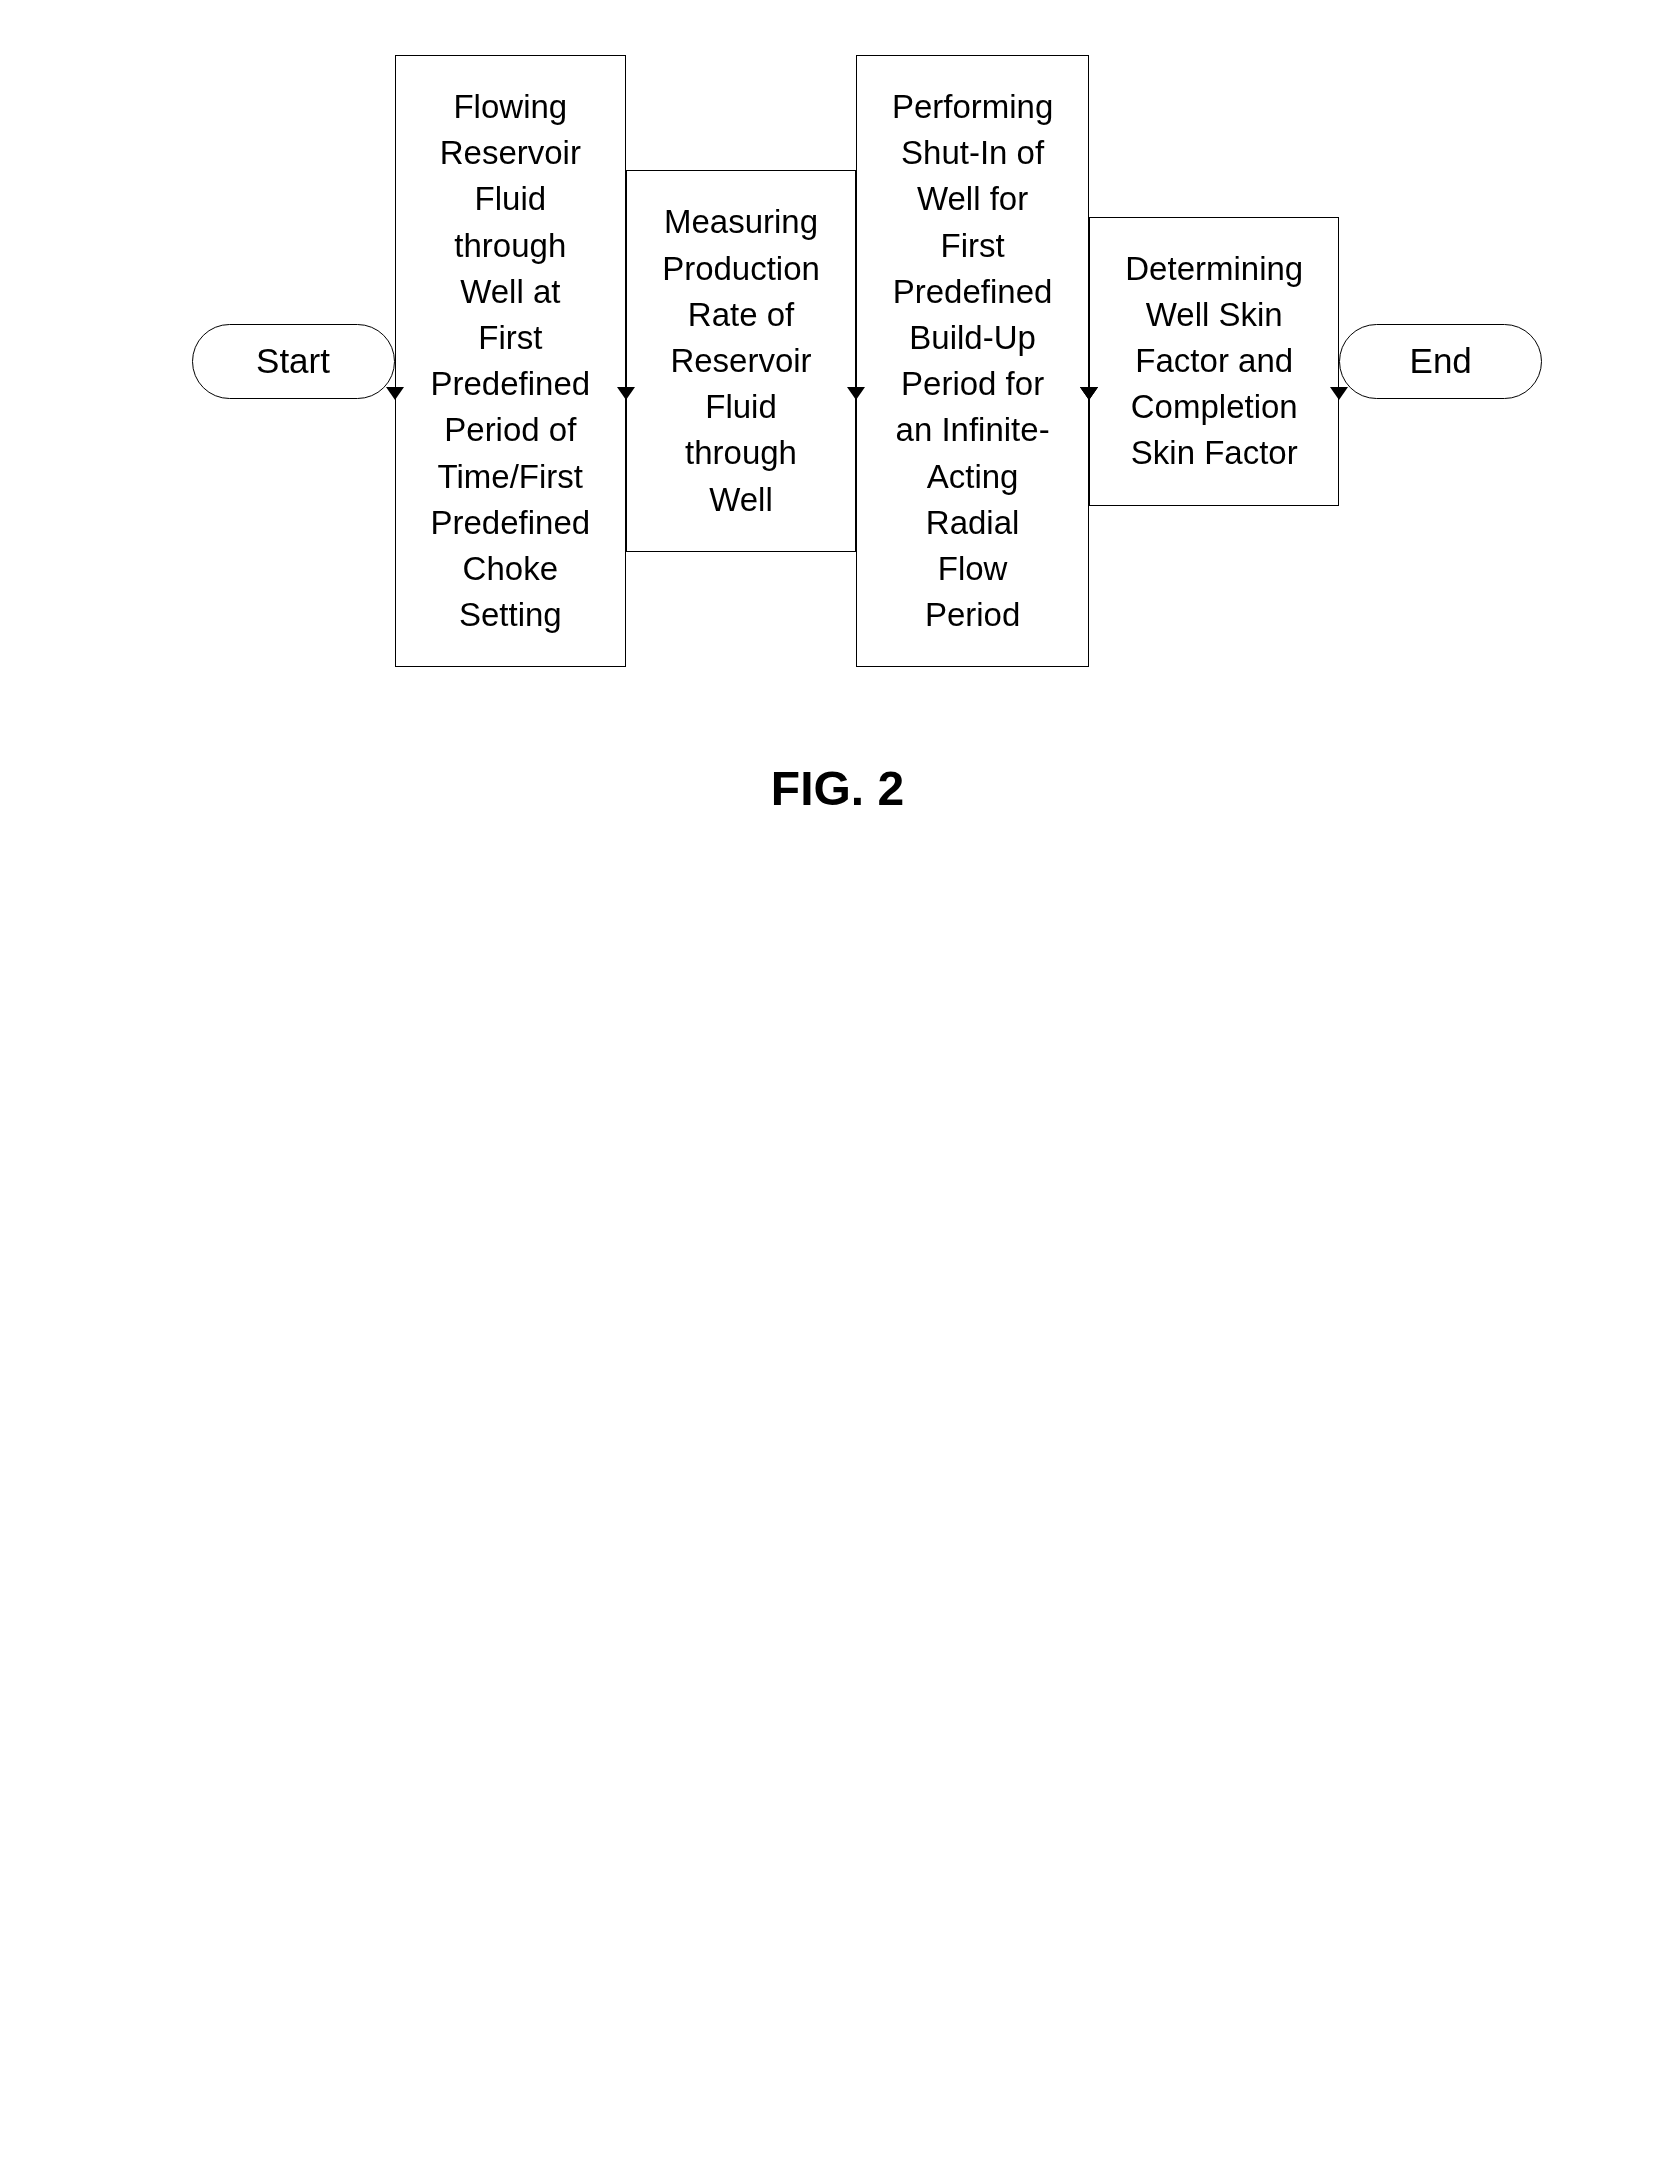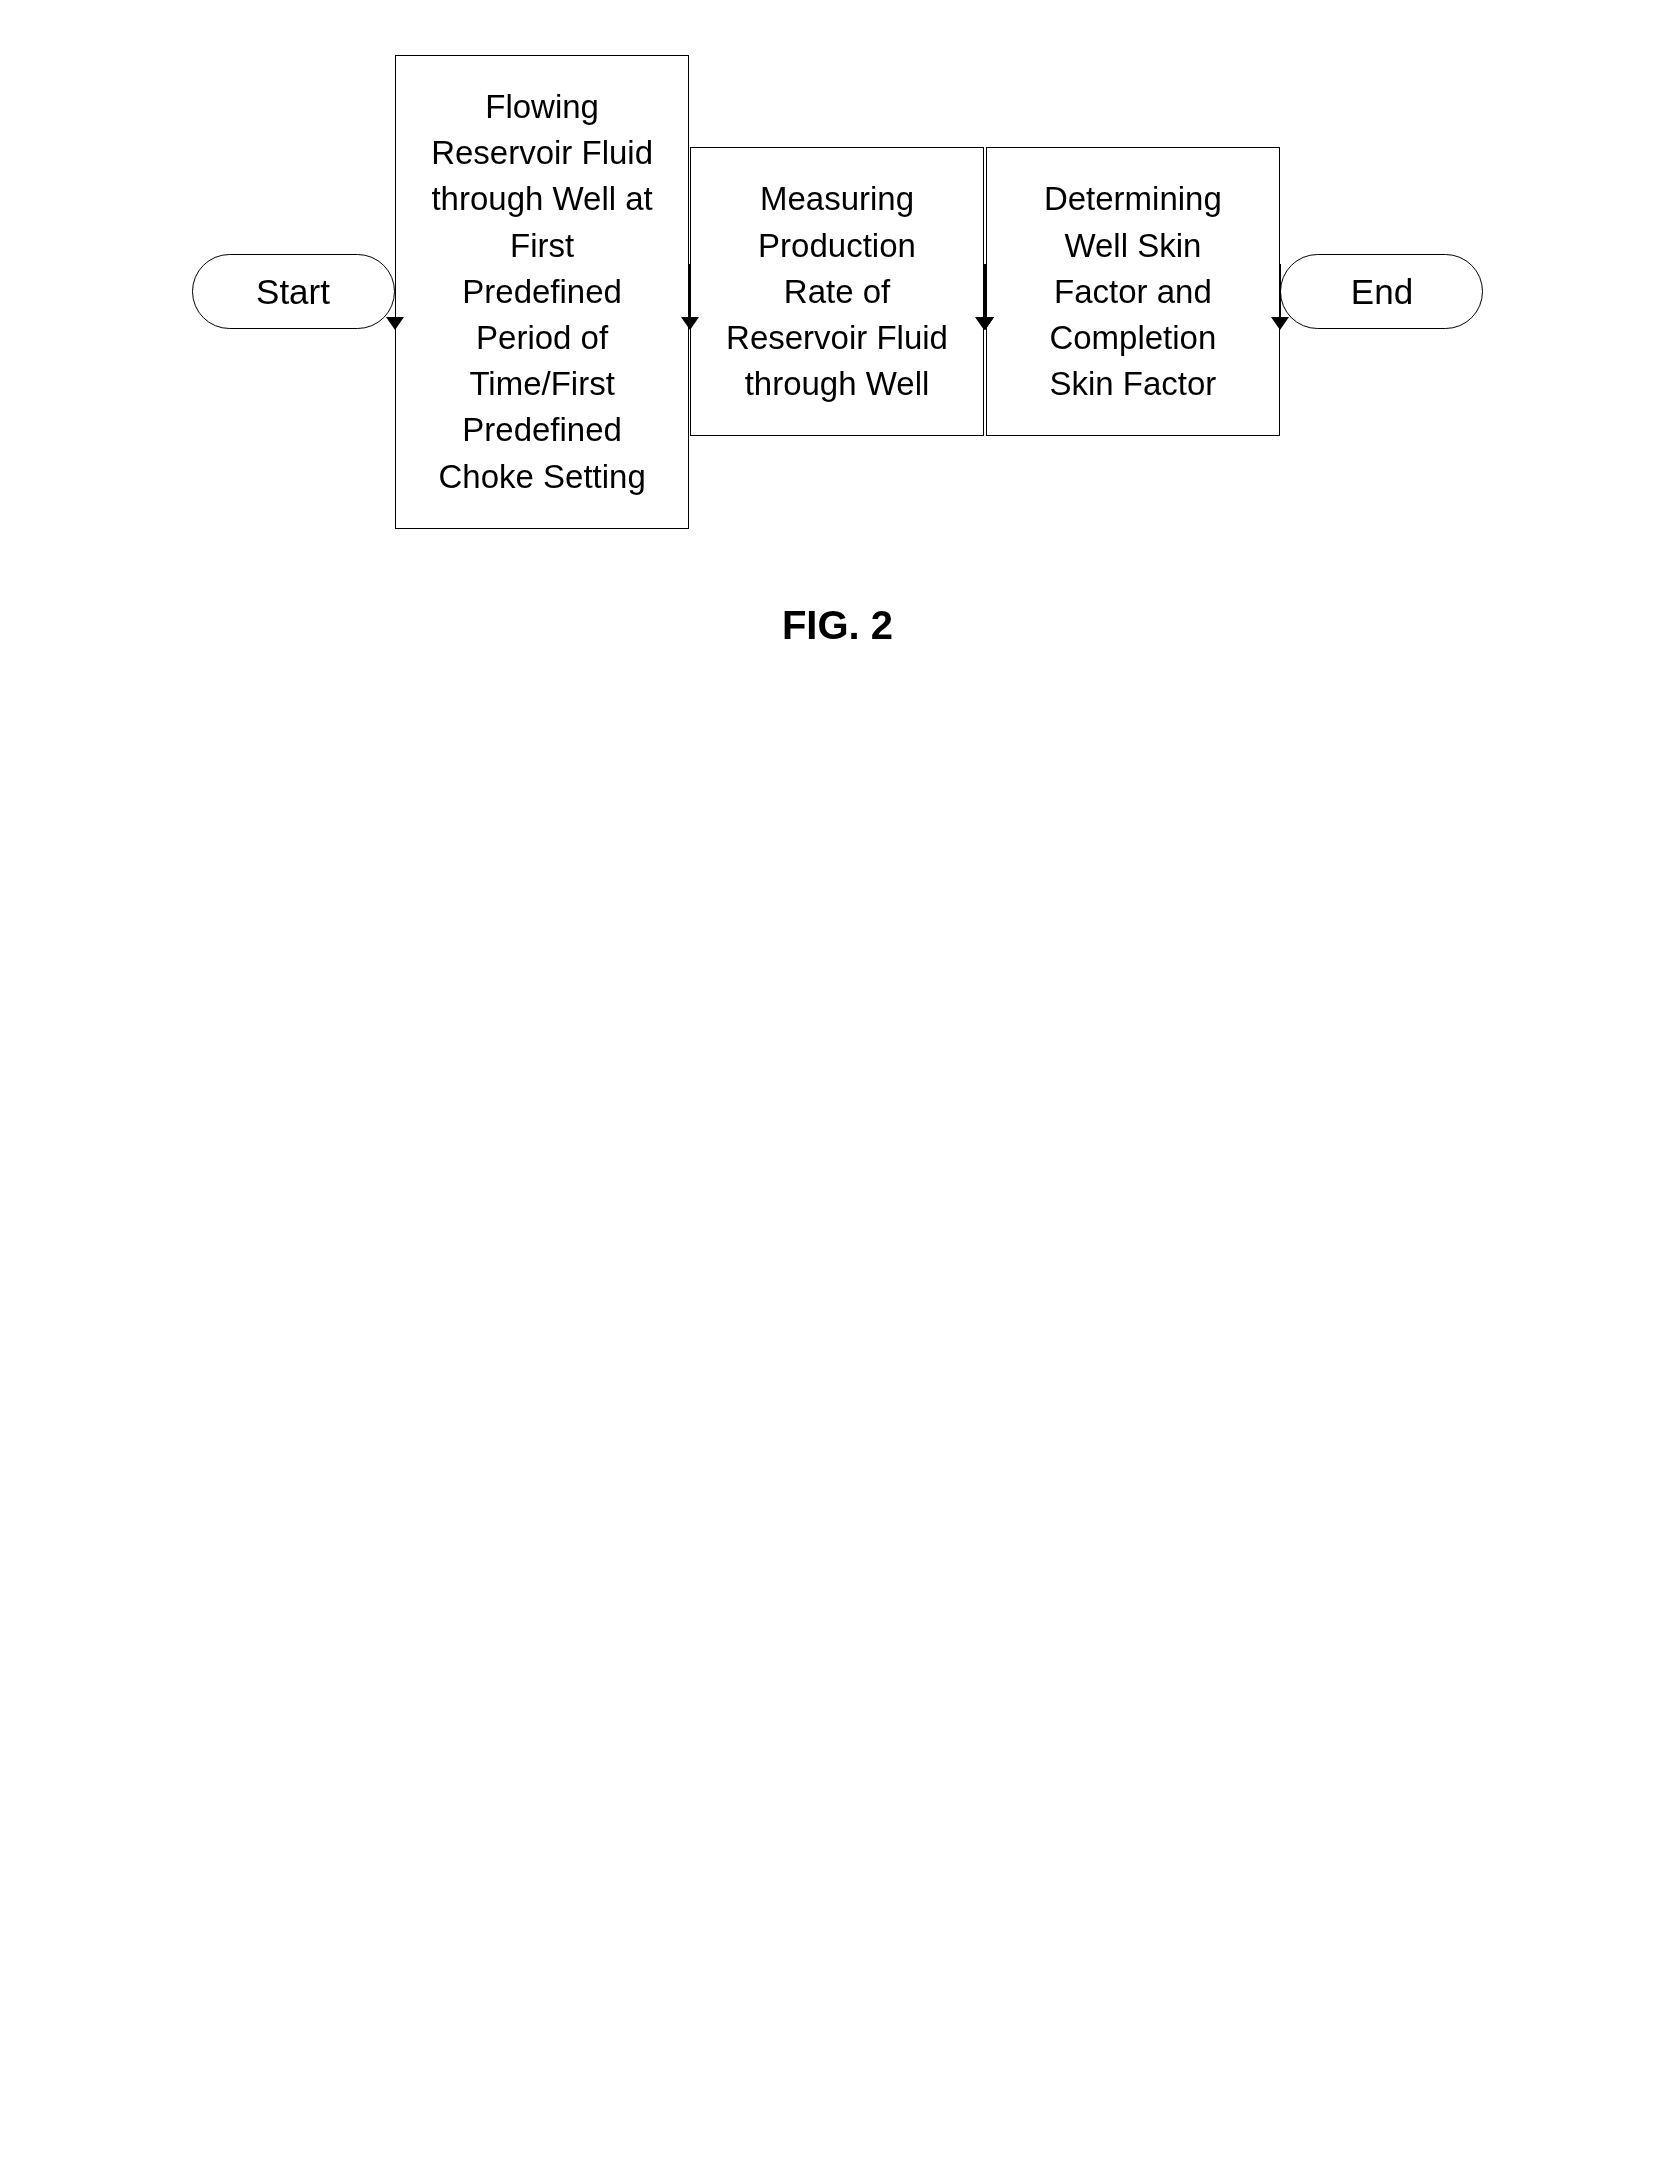--- a/index.html
+++ b/index.html
@@ -62,42 +62,43 @@
       position: absolute;
       bottom: -11px;
       left: 50%;
       transform: translateX(-50%);
       border-left: 9.2px solid transparent;
       border-right: 9.2px solid transparent;
       border-top: 13px solid #000;
     }
 
     .figure-label {
-      font-size: 40px;
+      font-size: 48px;
       font-weight: bold;
-      margin-top: 74px;
+      margin-top: 94px;
     }
   </style>
 </head>
 <body>
 
 <div class="flowchart-container">
 
   <div class="terminal-node">Start</div>
 
   <div class="arrow"></div>
 
   <div class="process-node">Flowing Reservoir Fluid through Well at First Predefined Period of Time/First Predefined Choke Setting</div>
 
   <div class="arrow"></div>
 
   <div class="process-node">Measuring Production Rate of Reservoir Fluid through Well</div>
 
   <div class="arrow"></div>
 
+  <div class="process-node">Performing Shut-In of Well for First Predefined Build-Up Period for an Infinite-Acting Radial Flow Period</div>
 
   <div class="arrow"></div>
 
 
   <div class="arrow"></div>
 
 
   <div class="arrow"></div>
 
   <div class="process-node">Determining Well Skin Factor and Completion Skin Factor</div>

